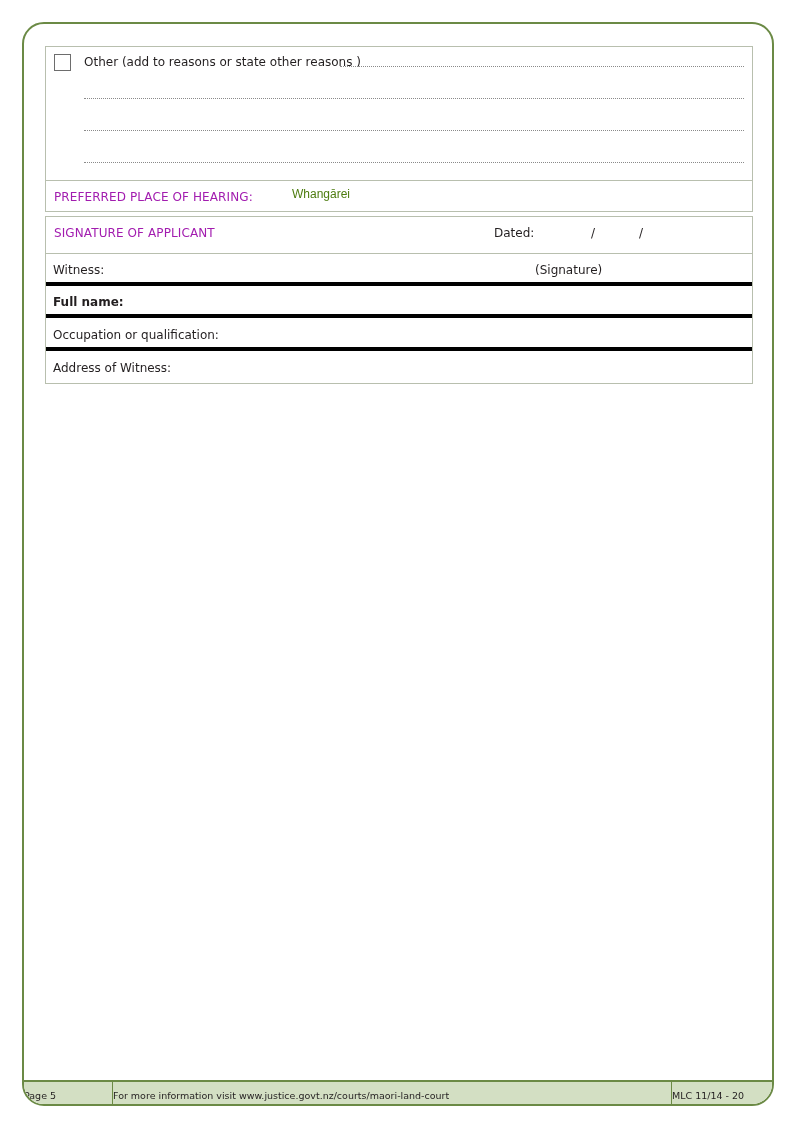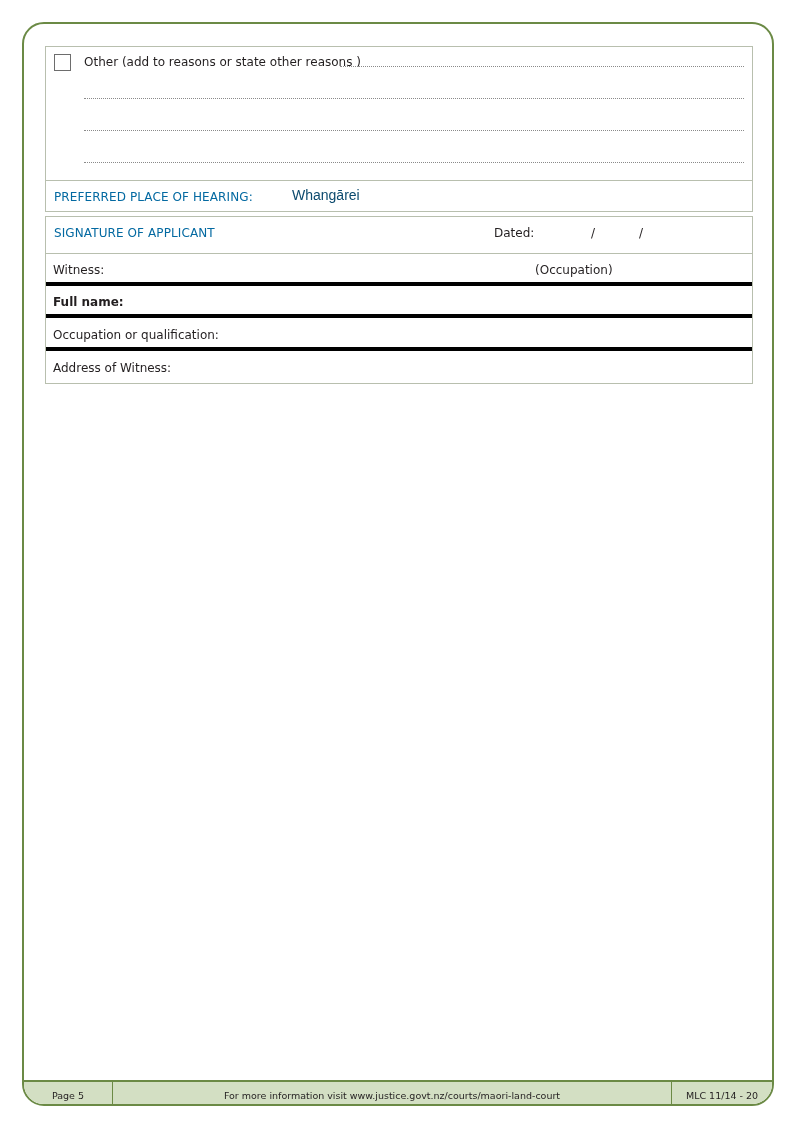--- a/index.html
+++ b/index.html
@@ -6,32 +6,32 @@
   body { width:800px; height:1130px; position:relative; overflow:hidden;
          font-family:"DejaVu Sans", sans-serif; color:#231f20; }
   .page-frame { position:absolute; left:22px; top:22px; width:752px; height:1084px;
          border:2px solid #6b8a45; border-radius:22px; box-sizing:border-box; overflow:hidden; }
   .box { position:absolute; left:45px; width:708px; border:1px solid #b8bfae; box-sizing:border-box; background:#fff; }
   .other-box { top:46px; height:162px; }
   .checkbox { position:absolute; left:8px; top:7px; width:17px; height:17px; border:1.5px solid #6d6d6d; box-sizing:border-box; background:#fff; cursor:pointer; }
   .other-label { position:absolute; left:38px; top:8px; font-size:12px; white-space:nowrap; }
   .dots { position:absolute; border-bottom:1px dotted #8a8a8a; height:0; }
   .hearing-box { top:180px; height:32px; }
-  .green-label { position:absolute; left:8px; top:9px; font-size:12px; color:#0369a1; letter-spacing:0.1px; white-space:nowrap; }
-  .hearing-value { position:absolute; left:202px; top:6px; font-family:"Liberation Sans", sans-serif; font-size:14px; color:#0c4a6e; white-space:nowrap;padding-left:44px; }
+  .green-label { position:absolute; left:8px; top:9px; font-size:12px; color:#a21caf; letter-spacing:0.1px; white-space:nowrap; }
+  .hearing-value { position:absolute; left:202px; top:6px; font-family:"Liberation Sans", sans-serif; font-size:12px; color:#4d7c0f; white-space:nowrap;padding-left:44px; }
   .signature-box { top:216px; height:43px; }
   .dated-label { position:absolute; left:448px; top:9px; font-size:12px; white-space:nowrap; }
   .slash { position:absolute; top:9px; font-size:12px; }
   .witness-table { top:253px; height:131px; }
   .wrow { position:absolute; left:0; right:0; height:32px; border-bottom:4px solid #000000; box-sizing:border-box; }
   .wrow:last-child { border-bottom:none; }
   .wlabel { position:absolute; left:7px; top:9px; font-size:12px; white-space:nowrap; }
   .sig-label { position:absolute; left:489px; top:9px; font-size:12px; white-space:nowrap; }
   .footer { position:absolute; left:0; right:0; bottom:0; height:24px; background:#d3dfc3; border-top:2px solid #6b8a45; box-sizing:border-box; font-size:9.5px; }
-  .fcell { position:absolute; top:3px; height:30px; line-height:22px; text-align:center; white-space:nowrap; }
+  .fcell { position:absolute; top:3px; height:30px; line-height:22px; text-align:left; white-space:nowrap; }
   .fsep { position:absolute; top:0; width:1px; height:22px; background:#6b8a45; }
 </style>
 </head>
 <body>
 
 <div class="page-frame">
   <div class="footer">
     <div class="fcell" style="left:0;width:88px;">Page 5</div>
     <div class="fsep" style="left:88px;"></div>
     <div class="fcell" style="left:89px;width:558px;">For more information visit www.justice.govt.nz/courts/maori-land-court</div>
@@ -57,21 +57,21 @@
 <div class="box signature-box">
   <span class="green-label">SIGNATURE OF APPLICANT</span>
   <span class="dated-label">Dated:</span>
   <span class="slash" style="left:545px;">/</span>
   <span class="slash" style="left:593px;">/</span>
 </div>
 
 <div class="box witness-table">
   <div class="wrow" style="top:0;">
     <span class="wlabel">Witness:</span>
-    <span class="sig-label">(Occupation)</span>
+    <span class="sig-label">(Signature)</span>
   </div>
   <div class="wrow" style="top:32px;font-weight:bold;">
     <span class="wlabel">Full name:</span>
   </div>
   <div class="wrow" style="top:65px;">
     <span class="wlabel">Occupation or qualification:</span>
   </div>
   <div class="wrow" style="top:98px;">
     <span class="wlabel">Address of Witness:</span>
   </div>

